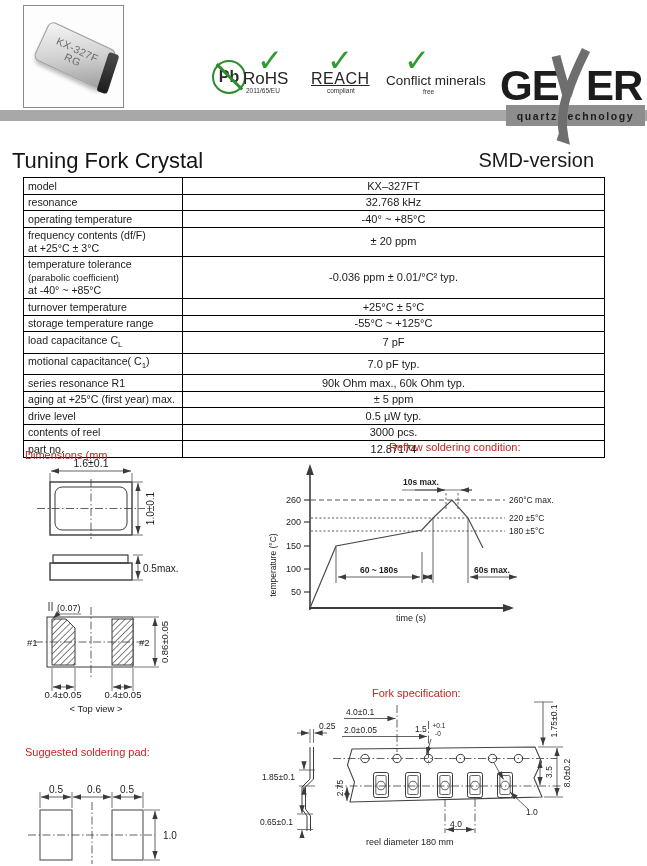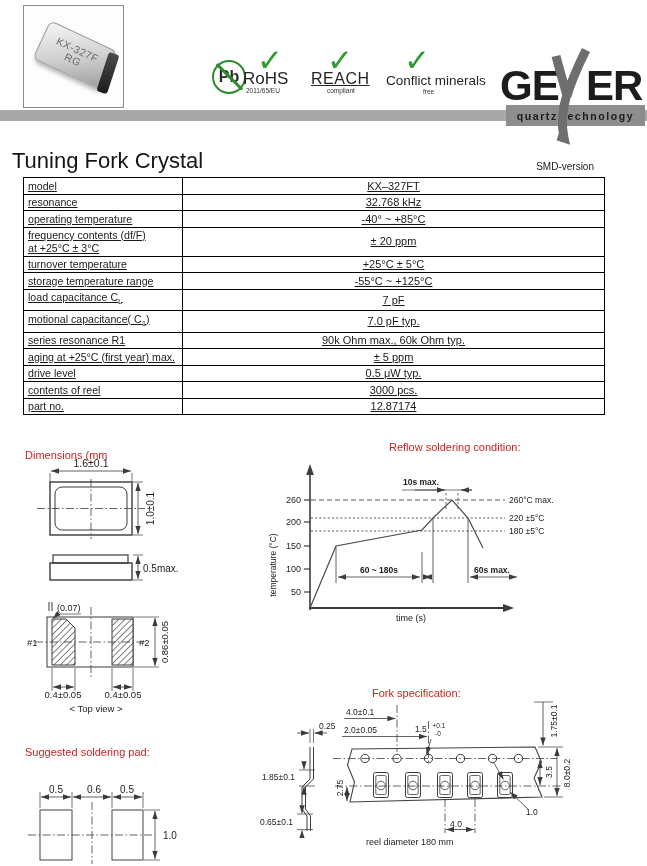--- a/index.html
+++ b/index.html
@@ -23,21 +23,21 @@
            font-family:"DejaVu Sans",sans-serif;}
   .pb-circle{left:212px;top:60px;width:30px;height:30px;border:2px solid #2e8b2e;border-radius:50%;
            display:flex;align-items:center;justify-content:center;font-size:16px;font-weight:bold;color:#2c2c2c;}
   .pb-strike{position:absolute;left:14px;top:-3px;width:2.5px;height:36px;background:#2e8b2e;transform:rotate(-45deg);}
   .badge-title{color:#252525;}
   .badge-sub{font-size:6.5px;color:#333;}
 
   
   .title-row{left:12px;top:148px;width:582px;display:flex;justify-content:space-between;align-items:flex-end;}
   .doc-title{font-size:22px;color:#141414;}
-  .doc-variant{font-size:10px;color:#1a1a1a;padding-bottom:2px;}
+  .doc-variant{font-size:20px;color:#1a1a1a;padding-bottom:2px;}
 
   
   table.spec{border-collapse:collapse;width:582px;table-layout:fixed;}
   .spec td{border:1px solid #000;font-size:11px;line-height:12.5px;padding:1.5px 4px;vertical-align:middle;}
   .spec .c-label{width:150px;font-size:10.6px;white-space:nowrap;overflow:hidden;}
   .spec .c-value{text-align:center;}
   .spec sub{font-size:8px;}
   .spec .sm{font-size:9.6px;}
 
   .red-title{font-size:11px;color:#cc2222;z-index:2;}
@@ -90,21 +90,21 @@
     <rect x="8" y="61" width="139" height="21" fill="#8d8d8d"></rect>
     <text x="77.5" y="76" font-size="10.5" font-weight="bold" fill="#ffffff" letter-spacing="1.6" text-anchor="middle">quartz technology</text>
     <path d="M58,12 C62,28 66,40 69,52 M88,6 C80,22 73,38 69,52 M69,50 C64,66 63,80 66,94 L60,92" stroke="#6e6e6e" stroke-width="9" fill="none"></path>
   </svg>
 
   <div class="abs title-row">
     <span class="doc-title">Tuning Fork Crystal</span>
     <span class="doc-variant">SMD-version</span>
   </div>
 
-  <table class="spec abs" style="left:23px;top:177px;text-decoration:underline;">
+  <table class="spec abs" style="left:23px;top:177px;">
     <tbody>
         <tr>
           <td class="c-label">
             <div>model</div>
           </td>
           <td class="c-value">KX–327FT</td>
         </tr>
         <tr>
           <td class="c-label">
             <div>resonance</div>
@@ -116,20 +116,28 @@
             <div>operating temperature</div>
           </td>
           <td class="c-value">-40° ~ +85°C</td>
         </tr>
         <tr>
           <td class="c-label">
             <div>frequency contents (df/F)</div>
             <div>at +25°C ± 3°C</div>
           </td>
           <td class="c-value">± 20 ppm</td>
+        </tr>
+        <tr>
+          <td class="c-label">
+            <div>temperature tolerance</div>
+            <div><span class="sm">(parabolic coefficient)</span></div>
+            <div>at -40° ~ +85°C</div>
+          </td>
+          <td class="c-value">-0.036 ppm ± 0.01/°C² typ.</td>
         </tr>
         <tr>
           <td class="c-label">
             <div>turnover temperature</div>
           </td>
           <td class="c-value">+25°C ± 5°C</td>
         </tr>
         <tr>
           <td class="c-label">
             <div>storage temperature range</div>

